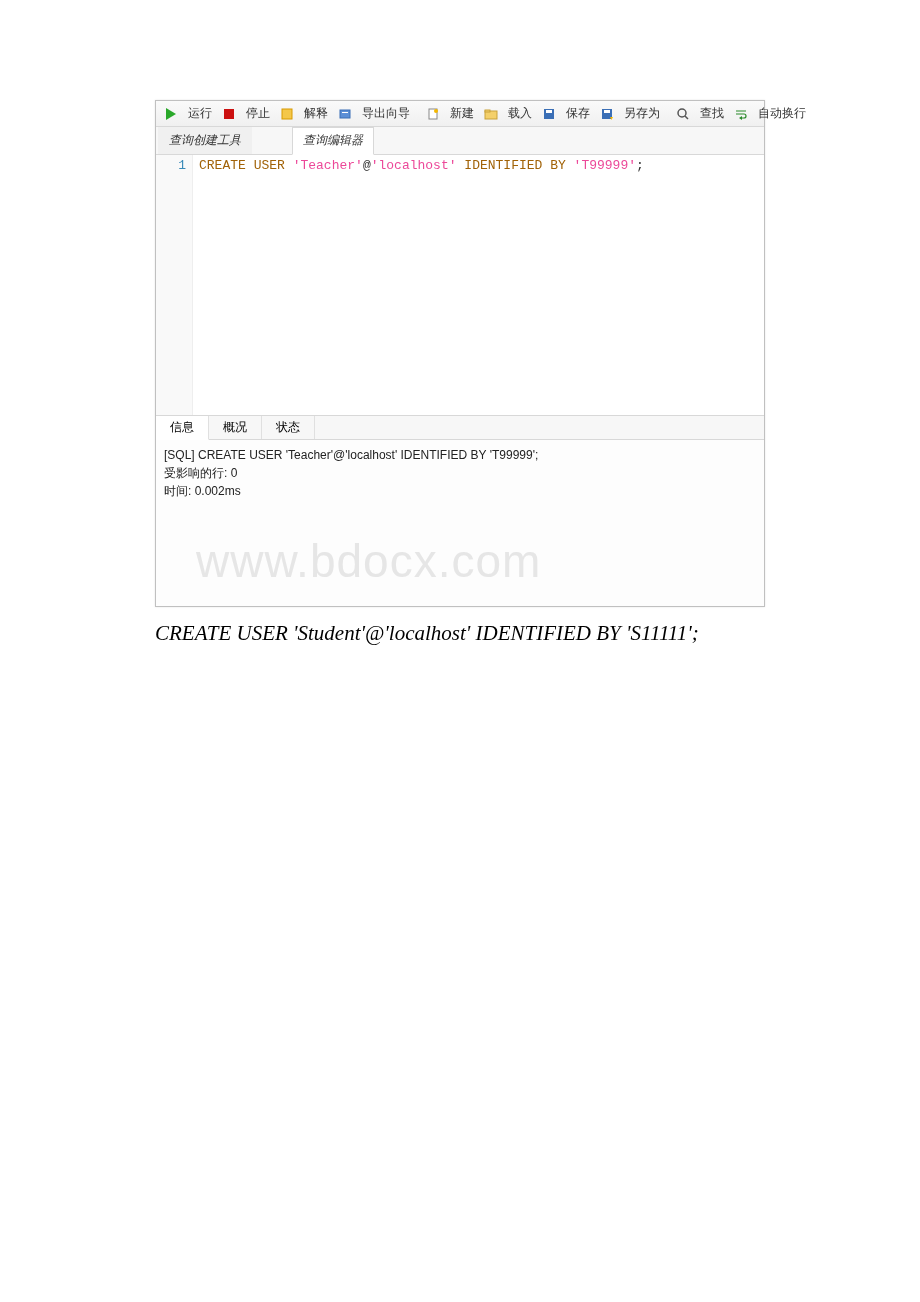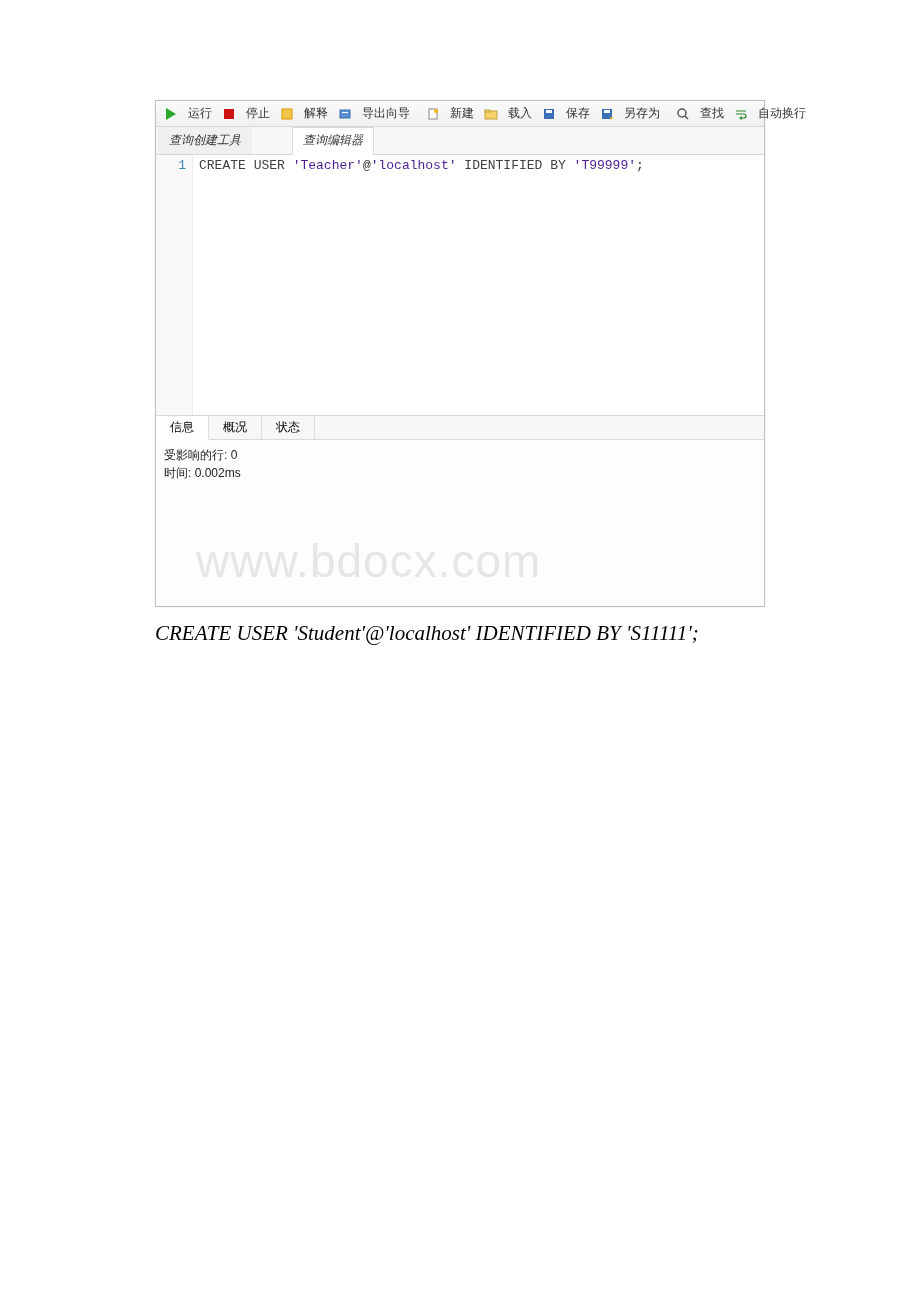--- a/index.html
+++ b/index.html
@@ -88,22 +88,22 @@
   .gutter .ln { color:#3a8ab8; }
   .code-area {
     flex: 1;
     padding: 3px 6px 0 6px;
     white-space: pre;
     position: relative;
   }
   .code-line {
     display: inline;
   }
-  .kw-blue { color: #404040; }
-  .str-red { color: #4c1d95; }
+  .kw-blue { color: #a16207; }
+  .str-red { color: #ec4899; }
   .punct { color:#333; }
   .result-tabs {
     display: flex;
     background: #f7f7f7;
     border-top: 1px solid #d8d8d8;
     border-bottom: 1px solid #d8d8d8;
     font-size: 12px;
   }
   .rtab {
     padding: 3px 14px;
@@ -257,20 +257,21 @@
       <div class="code-area"><span class="code-line"><span class="kw-blue">CREATE</span> <span class="kw-blue">USER</span> <span class="str-red">'Teacher'</span><span class="punct">@</span><span class="str-red">'localhost'</span> <span class="kw-blue">IDENTIFIED</span> <span class="kw-blue">BY</span> <span class="str-red">'T99999'</span><span class="punct">;</span></span></div>
     </div>
 
     <div class="result-tabs">
       <div class="rtab active">信息</div>
       <div class="rtab">概况</div>
       <div class="rtab">状态</div>
     </div>
 
     <div class="output">
+      <div class="line1">[SQL] CREATE USER 'Teacher'@'localhost' IDENTIFIED BY 'T99999';</div>
       <div>受影响的行: 0</div>
       <div>时间: 0.002ms</div>
       <div class="watermark">www.bdocx.com</div>
     </div>
 
   </div>
 
   <div class="doc-text">CREATE USER 'Student'@'localhost' IDENTIFIED BY 'S11111';</div>
 </div>
 

